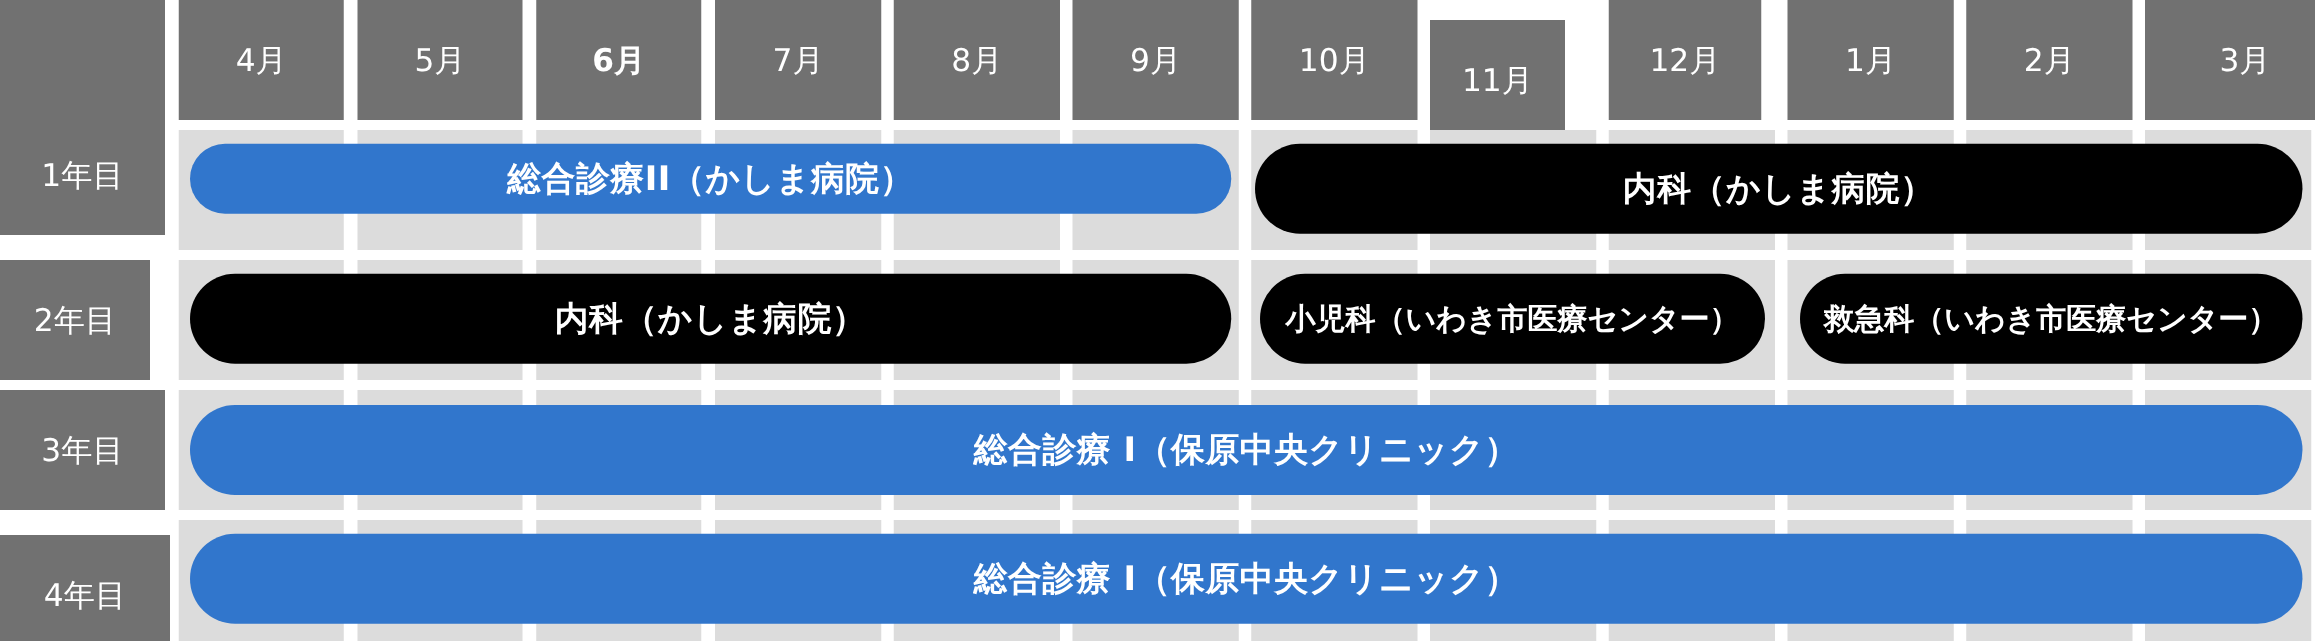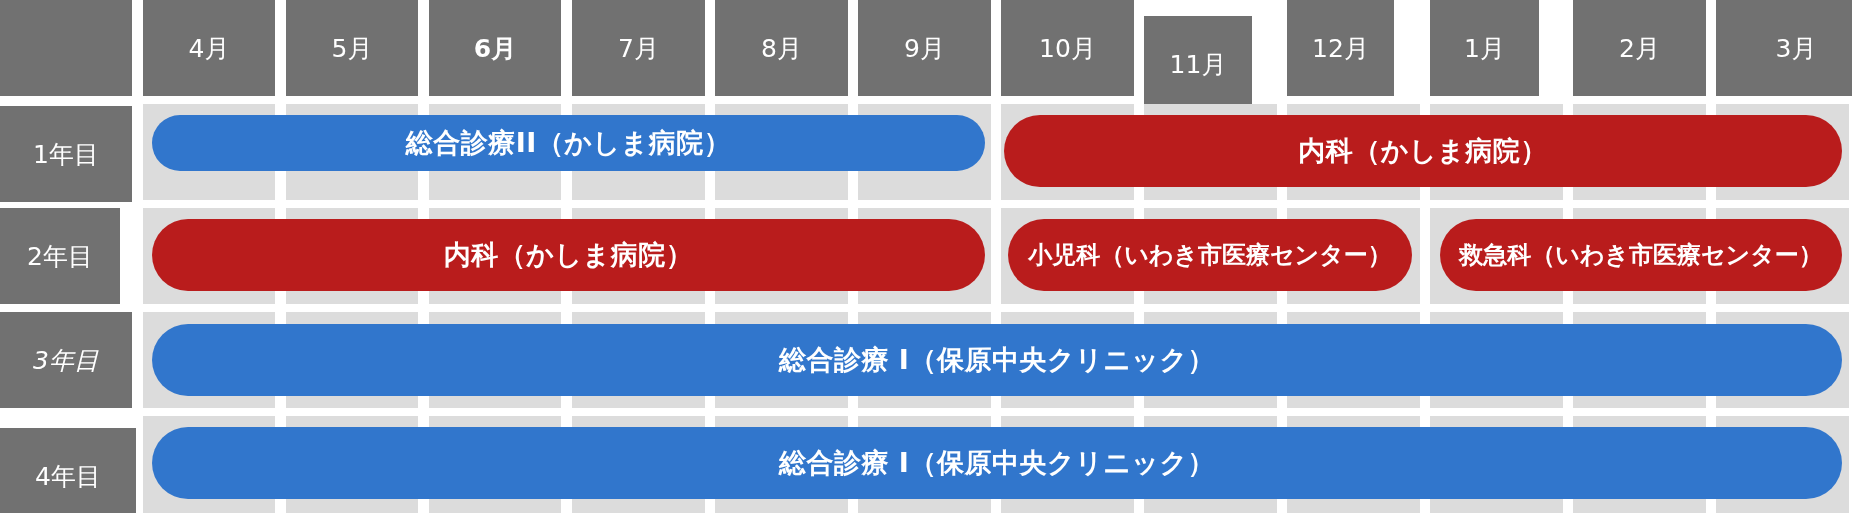--- a/index.html
+++ b/index.html
@@ -9,42 +9,42 @@
     .hdr { background: #717171; color: #ffffff; display: flex; align-items: center;
            justify-content: center; font-size: 25px; }
     .body-cell { background: #dcdcdc; }
     .row-label { background: #717171; color: #ffffff; display: flex; align-items: center;
                  justify-content: center; font-size: 25px; }
     .bar { position: absolute; display: flex; align-items: center; justify-content: center;
            color: #ffffff; font-weight: bold; font-size: 27px; border-radius: 36px;
            white-space: nowrap; letter-spacing: 0.5px; }
     .bar.small { font-size: 24px; letter-spacing: 0; }
     .blue { background: #3176cc; }
-    .green { background: #b91c1c; }
+    .green { background: #000000; }
   </style>
 </head>
 <body>
 
 <div class="cell hdr" style="left:0;top:0;width:132px;height:96px;"></div>
 <div class="cell hdr" style="left:143px;top:0;width:132px;height:96px;">4月</div>
 <div class="cell hdr" style="left:286px;top:0;width:132px;height:96px;">5月</div>
 <div class="cell hdr" style="left:429px;top:0;width:132px;height:96px;font-weight:bold;">6月</div>
 <div class="cell hdr" style="left:572px;top:0;width:133px;height:96px;">7月</div>
 <div class="cell hdr" style="left:715px;top:0;width:133px;height:96px;">8月</div>
 <div class="cell hdr" style="left:858px;top:0;width:133px;height:96px;">9月</div>
 <div class="cell hdr" style="left:1001px;top:0;width:133px;height:96px;">10月</div>
 <div class="cell hdr" style="left:1144px;top:16px;width:108px;height:96px;">11月</div>
-<div class="cell hdr" style="left:1287px;top:0;width:107px;height:96px;">12月</div>
-<div class="cell hdr" style="left:1430px;top:0;width:109px;height:96px;">1月</div>
+<div class="cell hdr" style="left:1287px;top:0;width:122px;height:96px;">12月</div>
+<div class="cell hdr" style="left:1430px;top:0;width:133px;height:96px;">1月</div>
 <div class="cell hdr" style="left:1573px;top:0;width:133px;height:96px;">2月</div>
 <div class="cell hdr" style="left:1716px;top:0;width:160px;height:96px;">3月</div>
 
-<div class="cell row-label" style="left:0;top:106px;width:132px;height:96px;">1年目</div>
+<div class="cell row-label" style="left:0;top:92px;width:132px;height:96px;">1年目</div>
 <div class="cell row-label" style="left:0;top:208px;width:120px;height:96px;">2年目</div>
-<div class="cell row-label" style="left:0;top:312px;width:132px;height:96px;font-style:italic;">3年目</div>
+<div class="cell row-label" style="left:0;top:312px;width:132px;height:96px;">3年目</div>
 <div class="cell row-label" style="left:0;top:416px;width:136px;height:97px;margin-top:12px;">4年目</div>
 
 <div id="grid">
     <div class="cell body-cell" style="left: 143px; top: 104px; width: 132px; height: 96px;"></div>
     <div class="cell body-cell" style="left: 286px; top: 104px; width: 132px; height: 96px;"></div>
     <div class="cell body-cell" style="left: 429px; top: 104px; width: 132px; height: 96px;"></div>
     <div class="cell body-cell" style="left: 572px; top: 104px; width: 133px; height: 96px;"></div>
     <div class="cell body-cell" style="left: 715px; top: 104px; width: 133px; height: 96px;"></div>
     <div class="cell body-cell" style="left: 858px; top: 104px; width: 133px; height: 96px;"></div>
     <div class="cell body-cell" style="left: 1001px; top: 104px; width: 133px; height: 96px;"></div>

